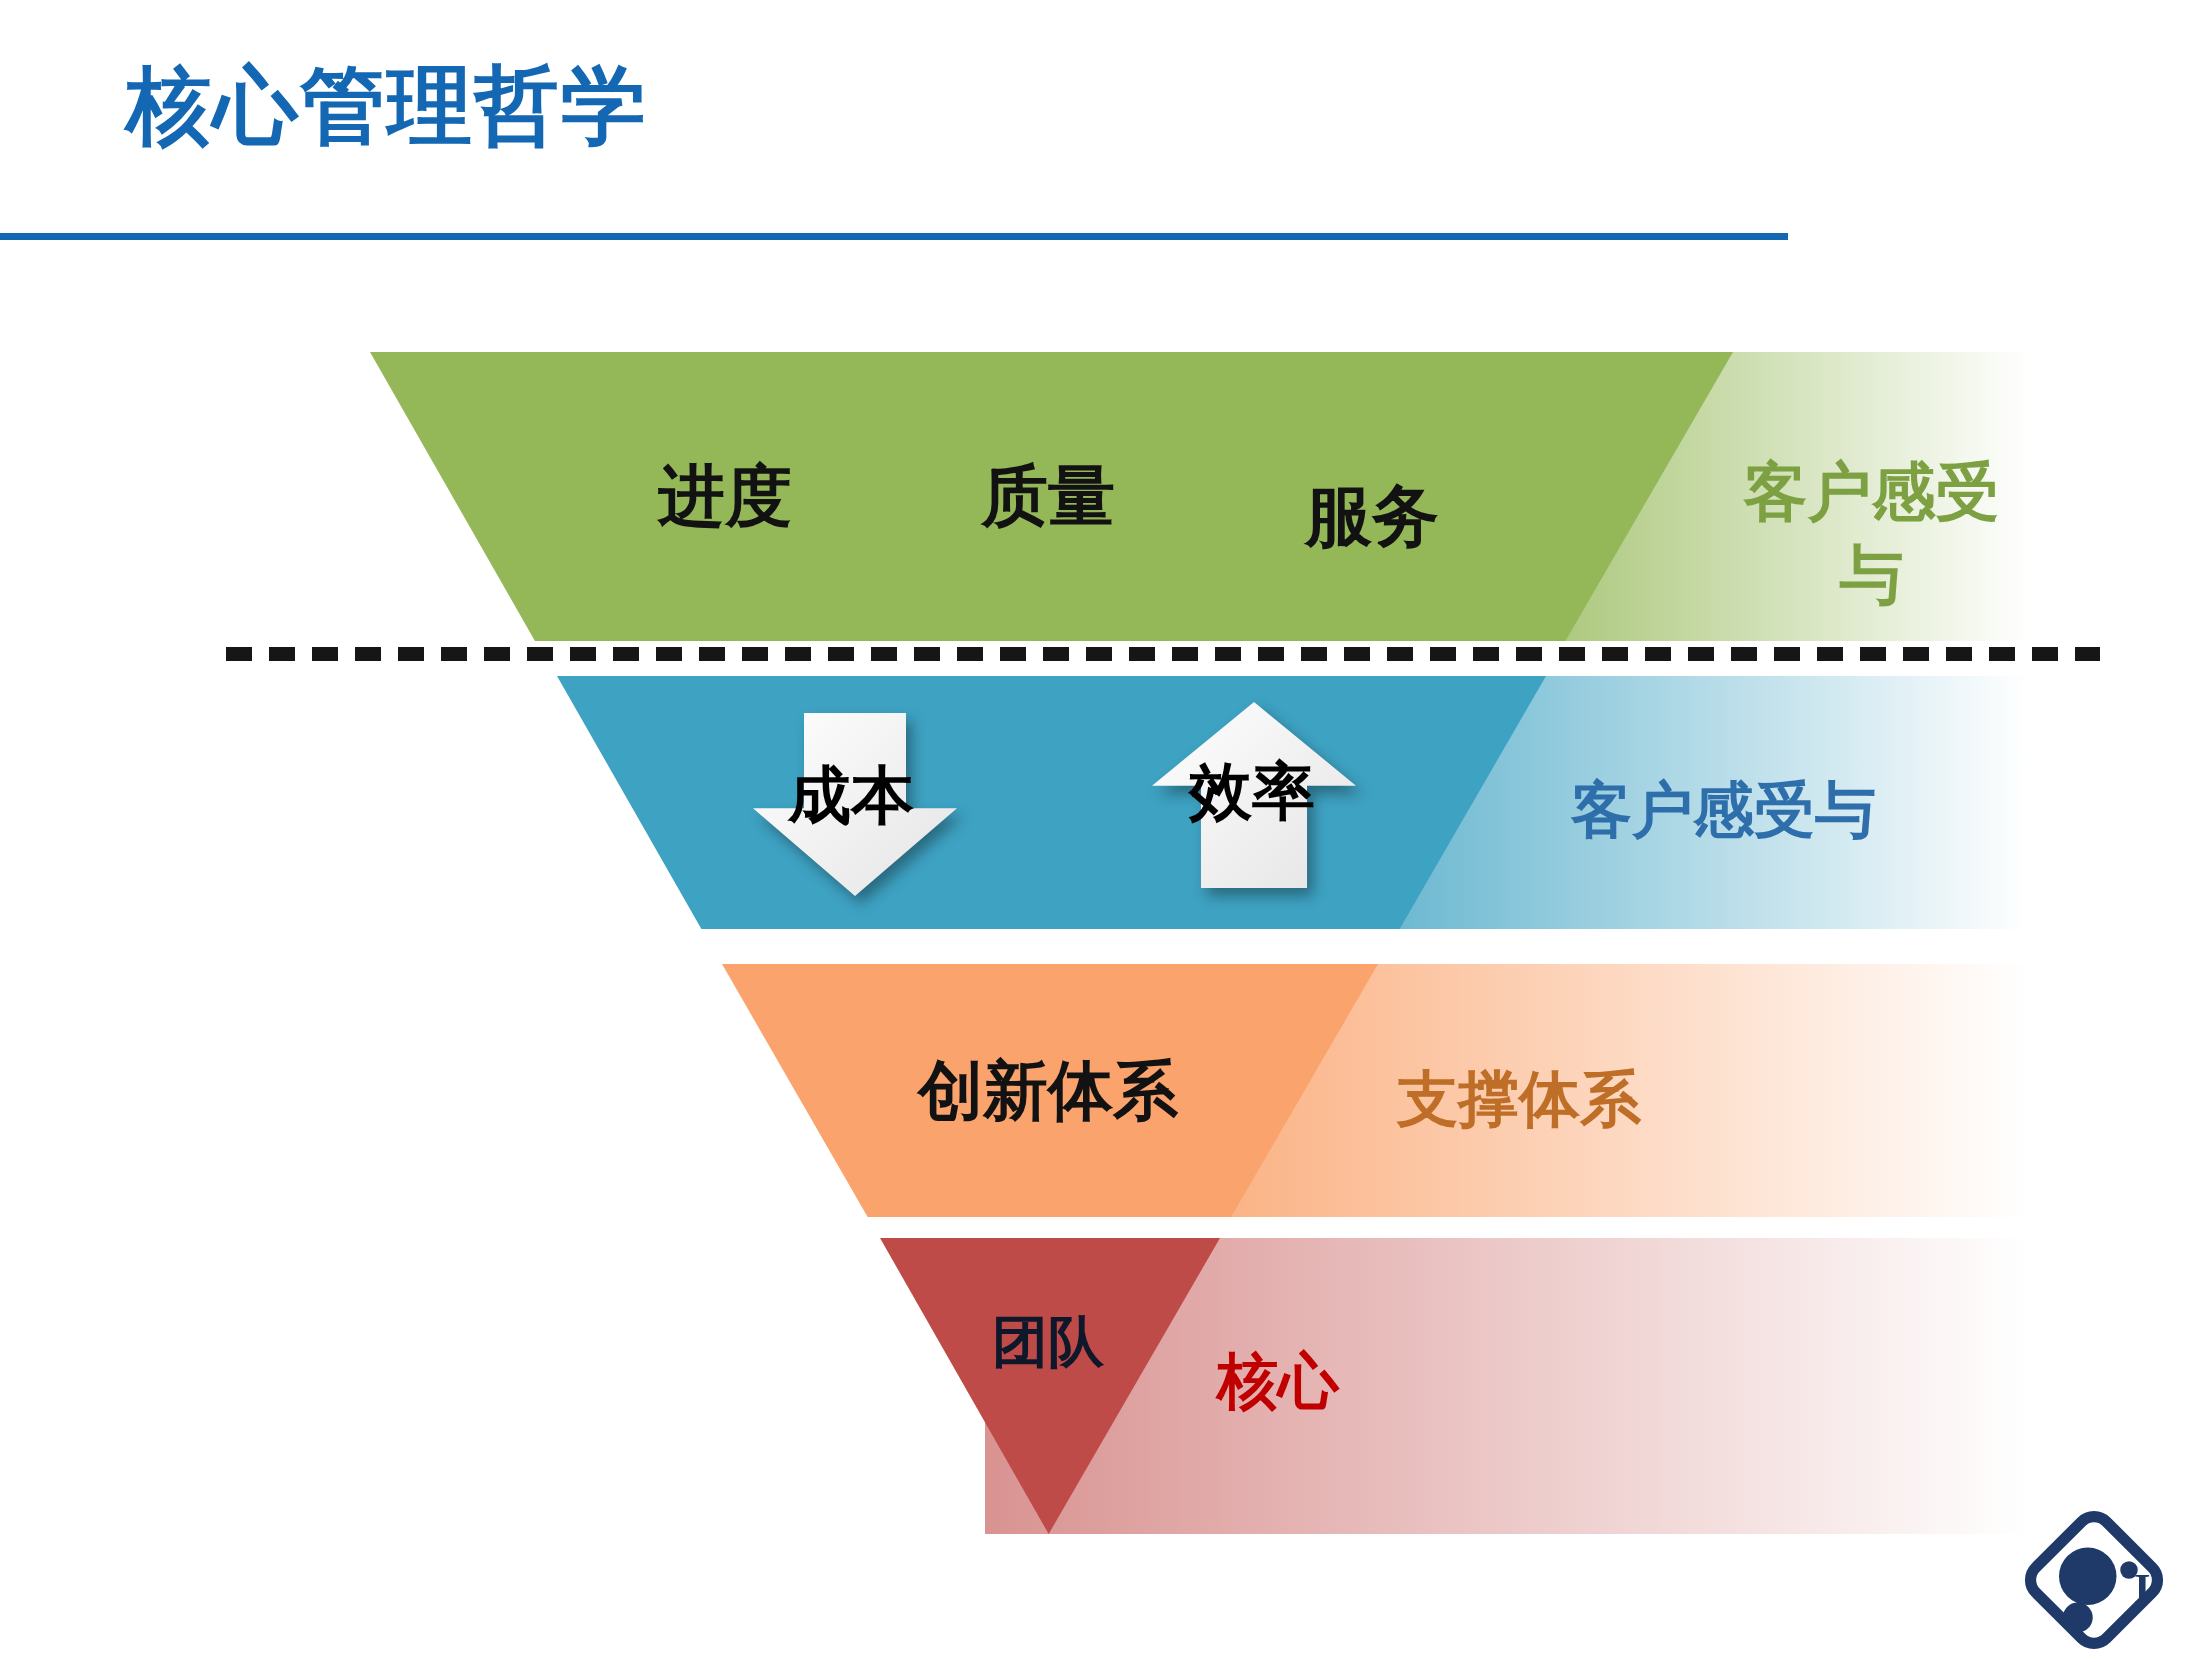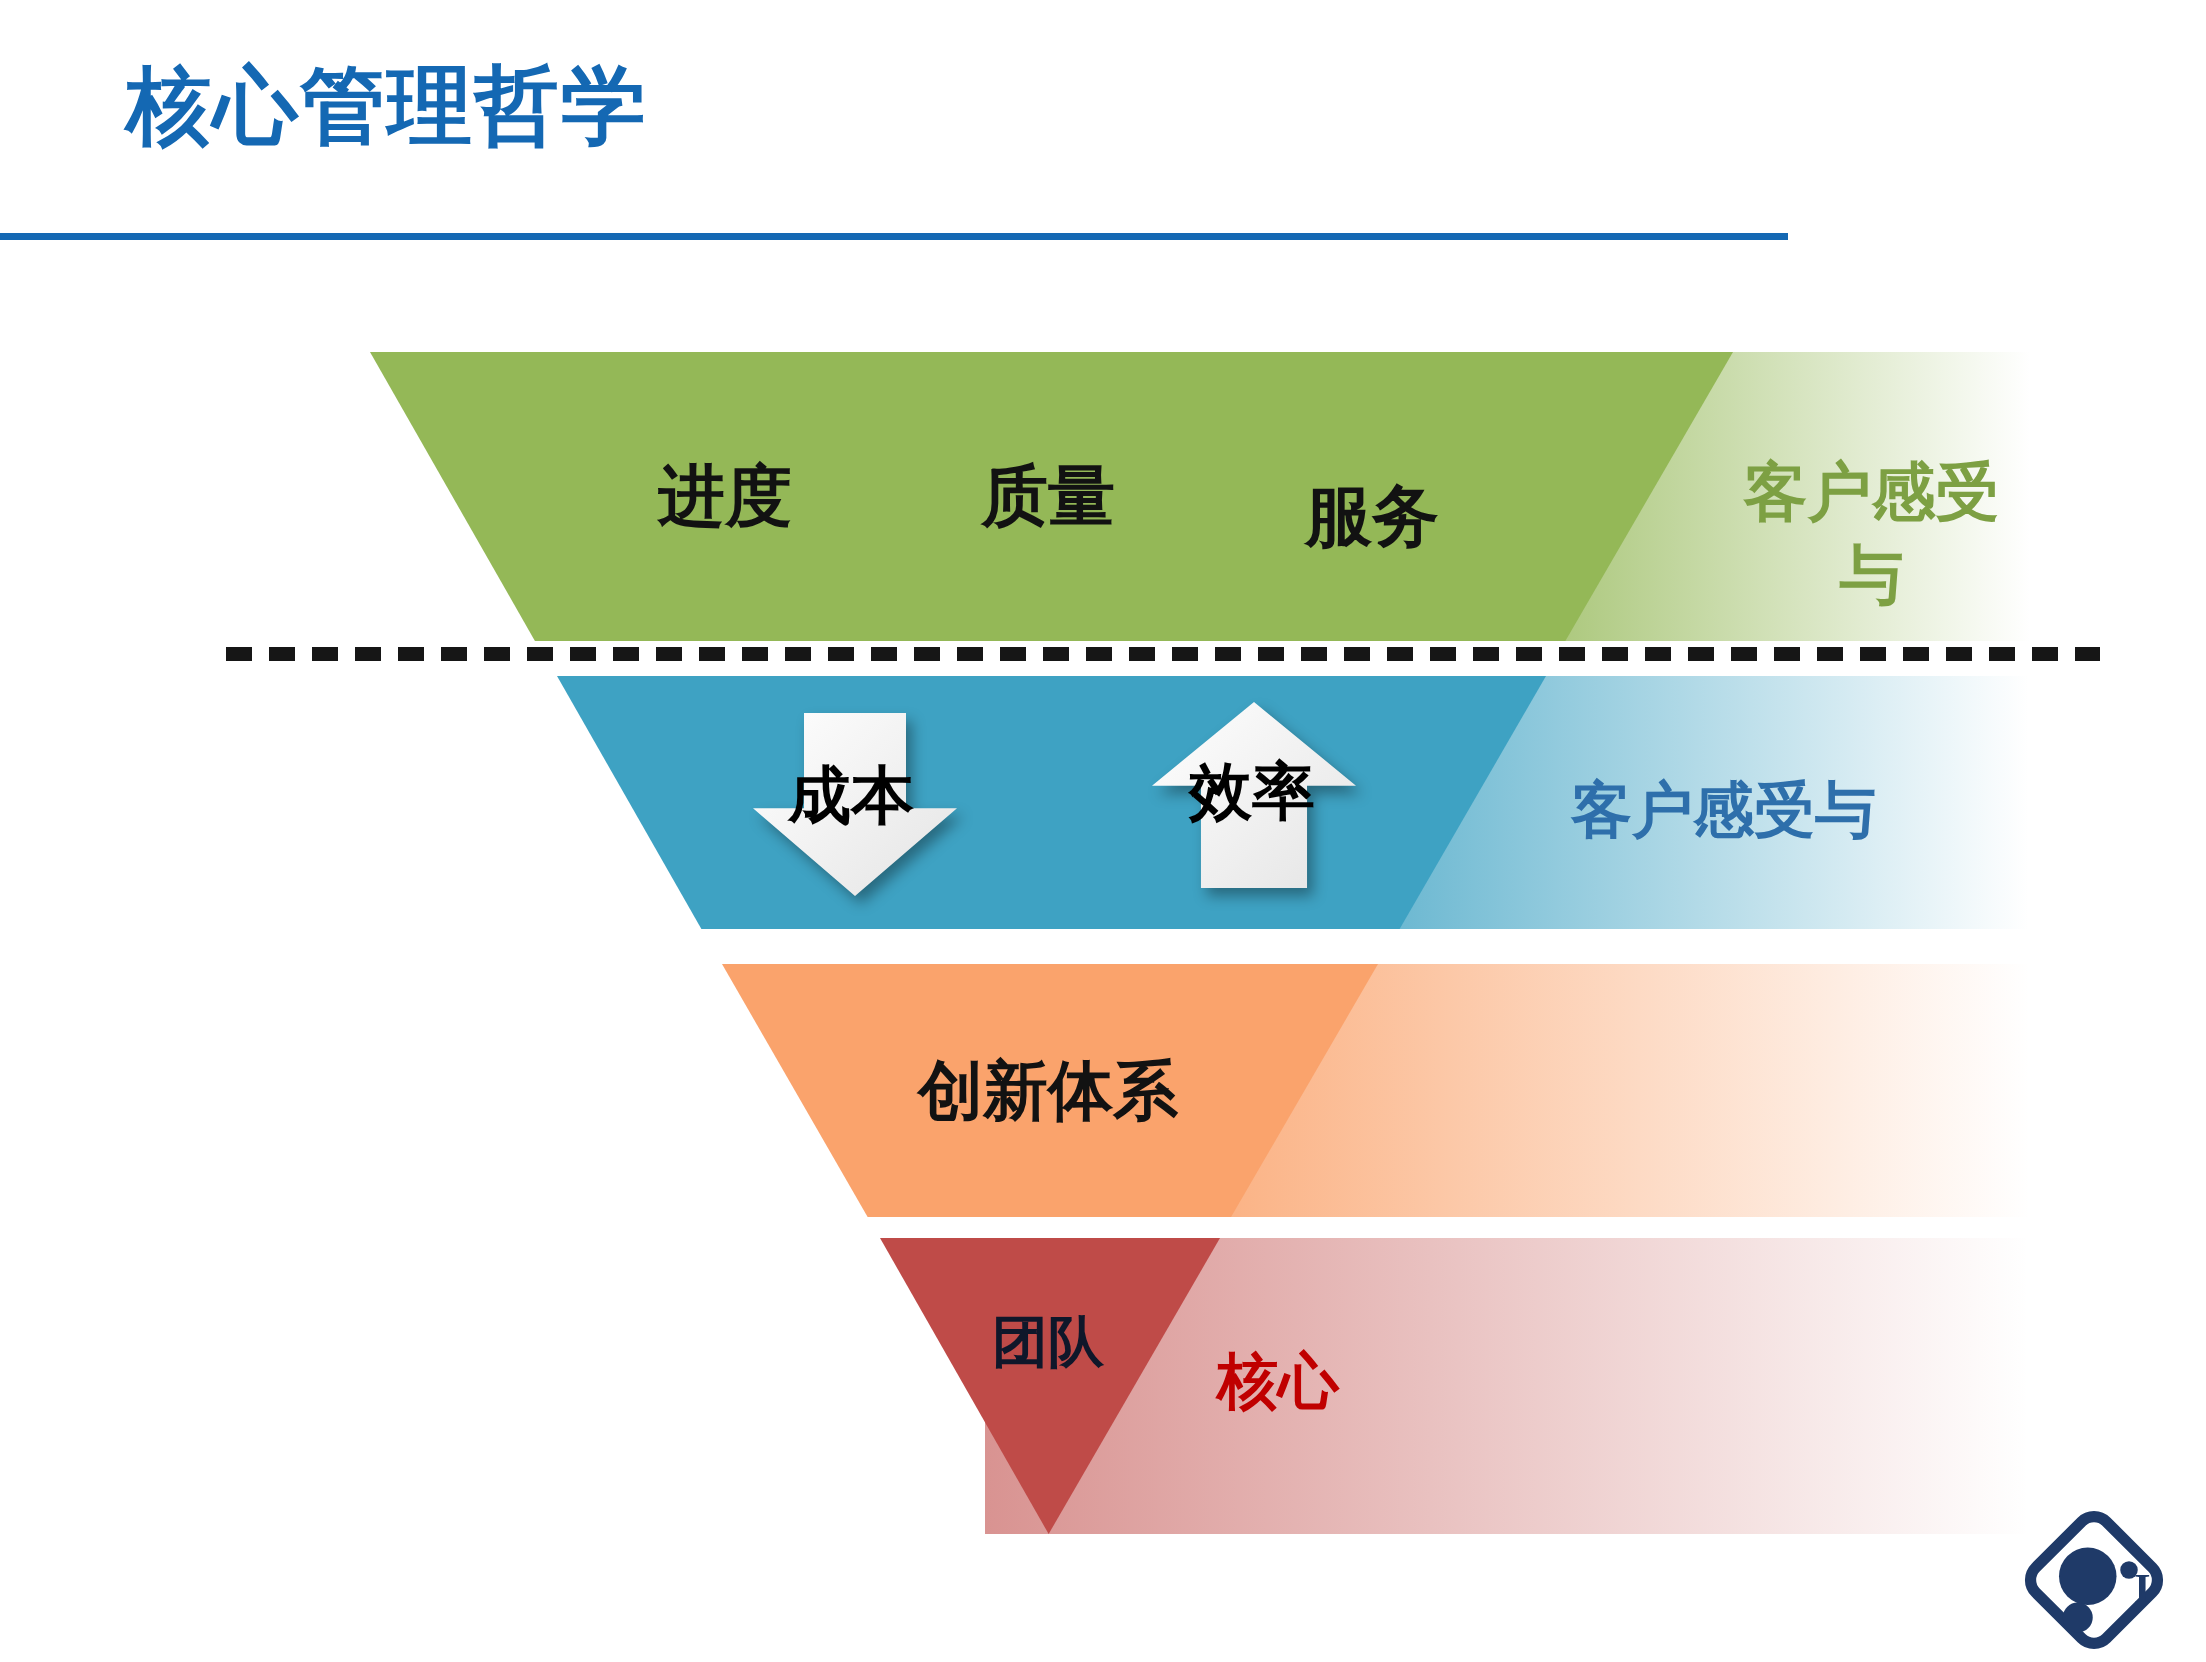--- a/index.html
+++ b/index.html
@@ -105,20 +105,21 @@
   </div>
 
   <div class="layer layer4">
     <span class="l4-text">团队</span>
   </div>
 
   <div class="side-label sl1">
     <div>客户感受与</div>
   </div>
   <div class="side-label sl2">客户感受与</div>
+  <div class="side-label sl3">支撑体系</div>
   <div class="side-label sl4">核心</div>
 
   <div class="logo">
     <svg viewBox="0 0 120 120" xmlns="http://www.w3.org/2000/svg">
       <rect x="20" y="20" width="80" height="80" rx="14" fill="none" stroke="#1f3a68" stroke-width="9" transform="rotate(45 60 60)"></rect>
       <circle cx="55" cy="57" r="23" fill="#1f3a68"></circle>
       <circle cx="47" cy="90" r="12" fill="#1f3a68"></circle>
       <circle cx="88" cy="52" r="7" fill="#1f3a68"></circle>
       <text x="92" y="78" font-size="34" font-family="'Liberation Serif','DejaVu Serif',serif" font-weight="bold" fill="#1f3a68">I</text>
     </svg>

